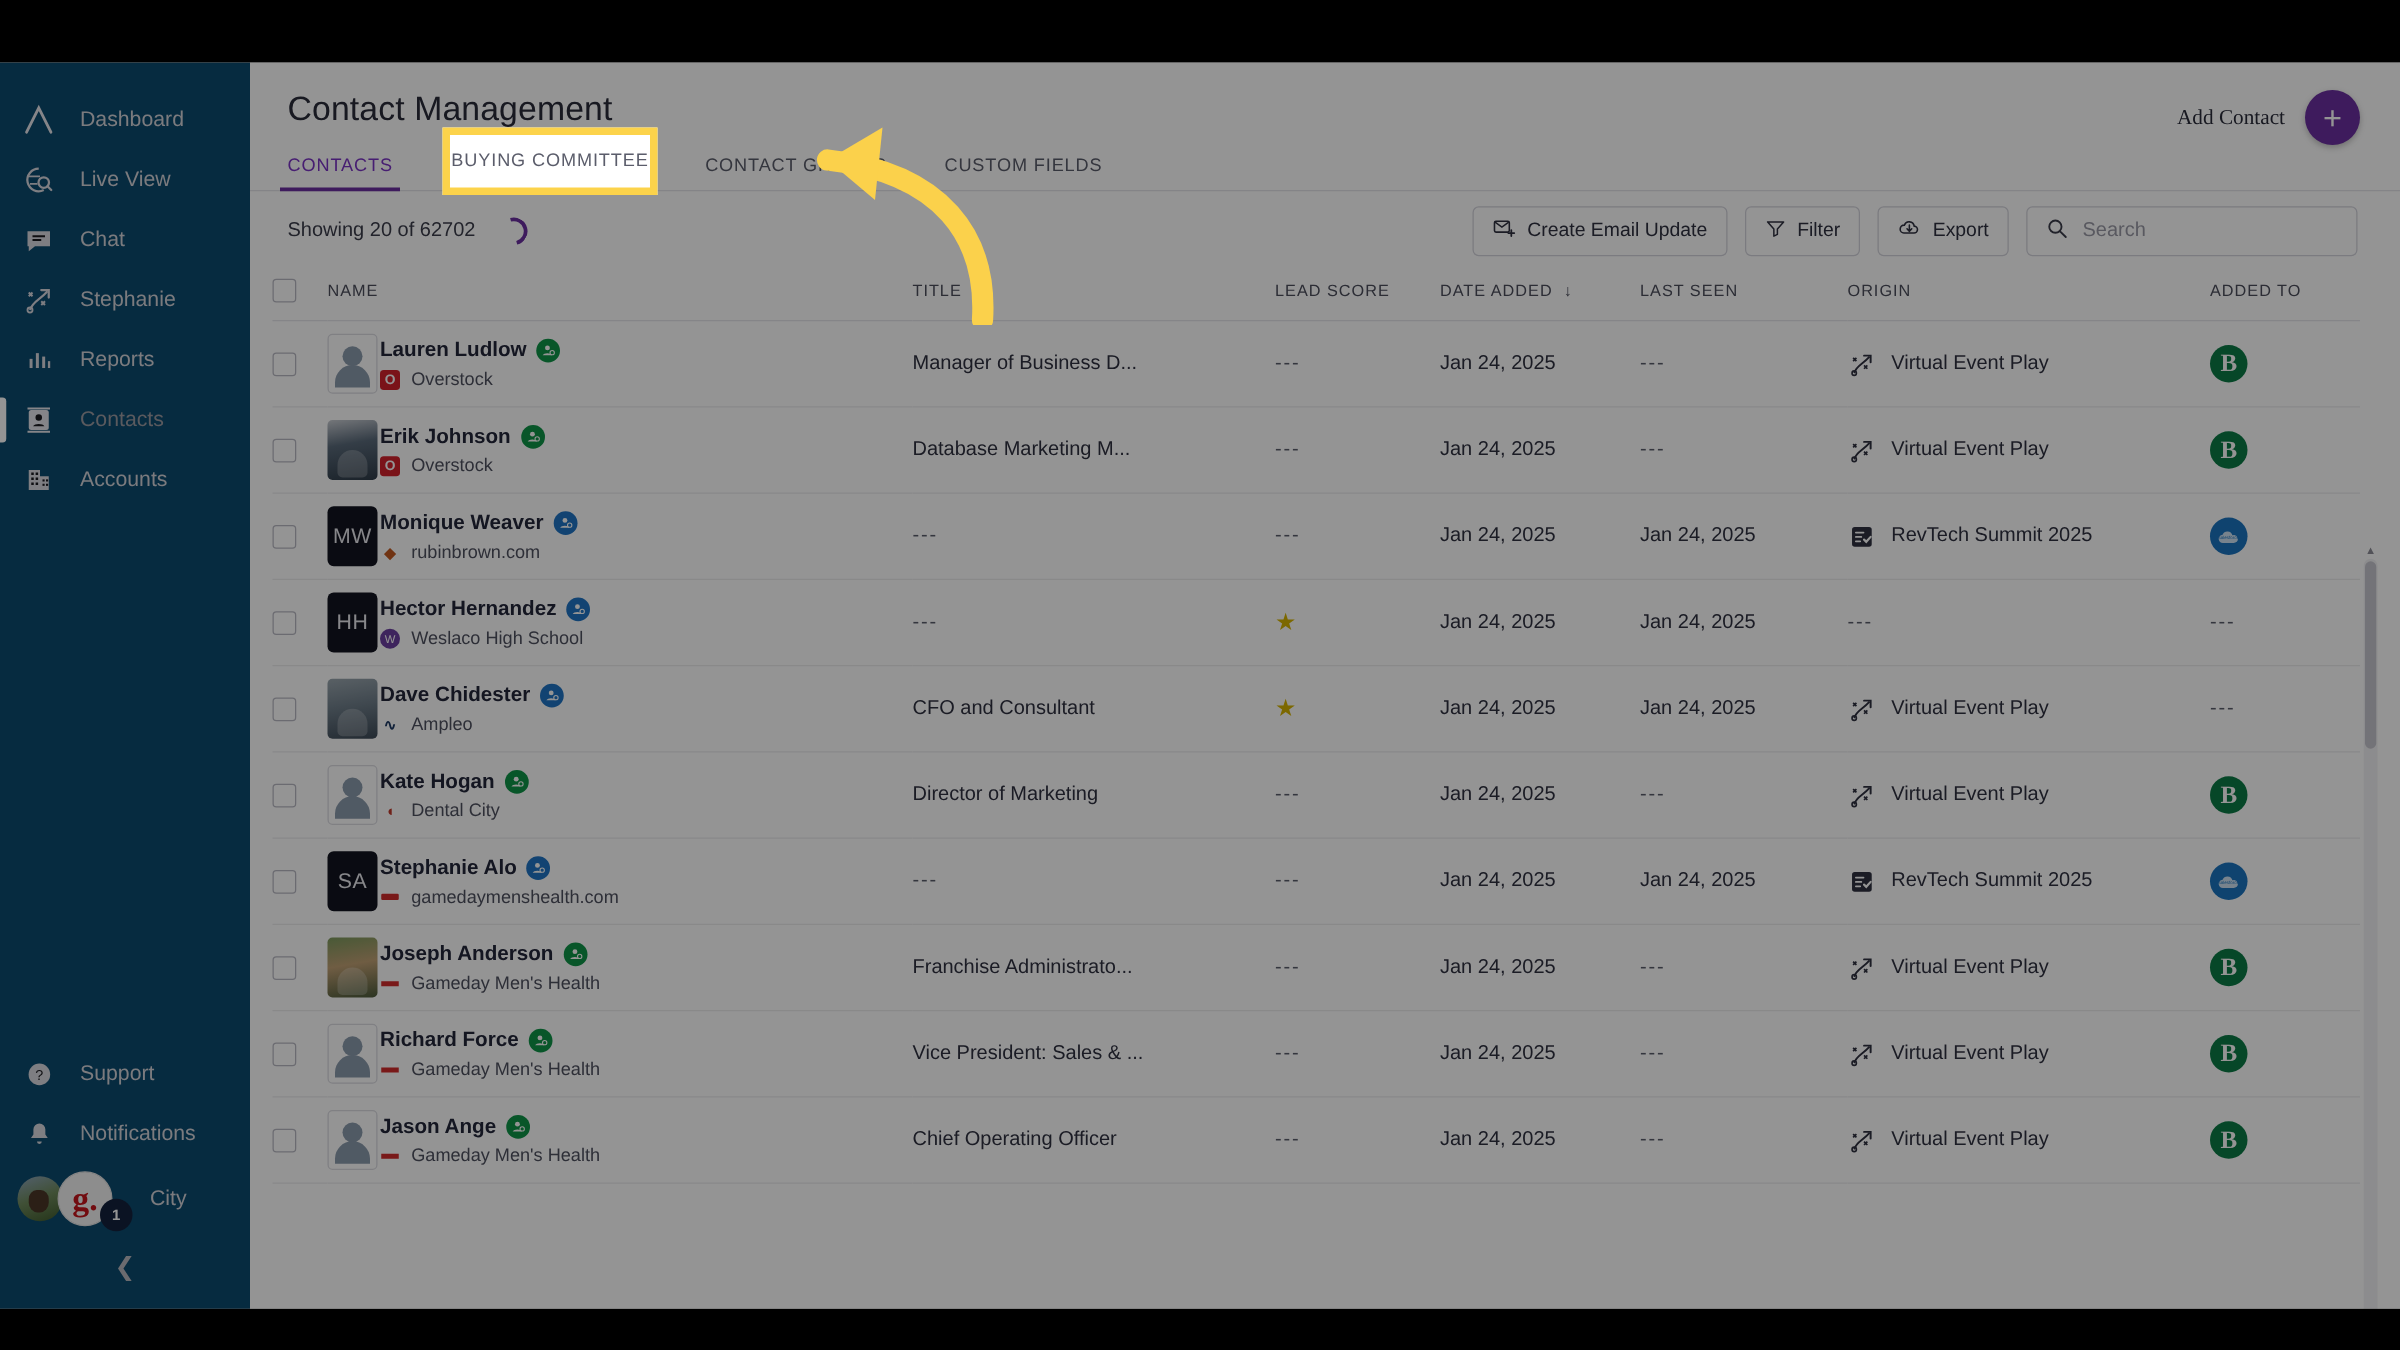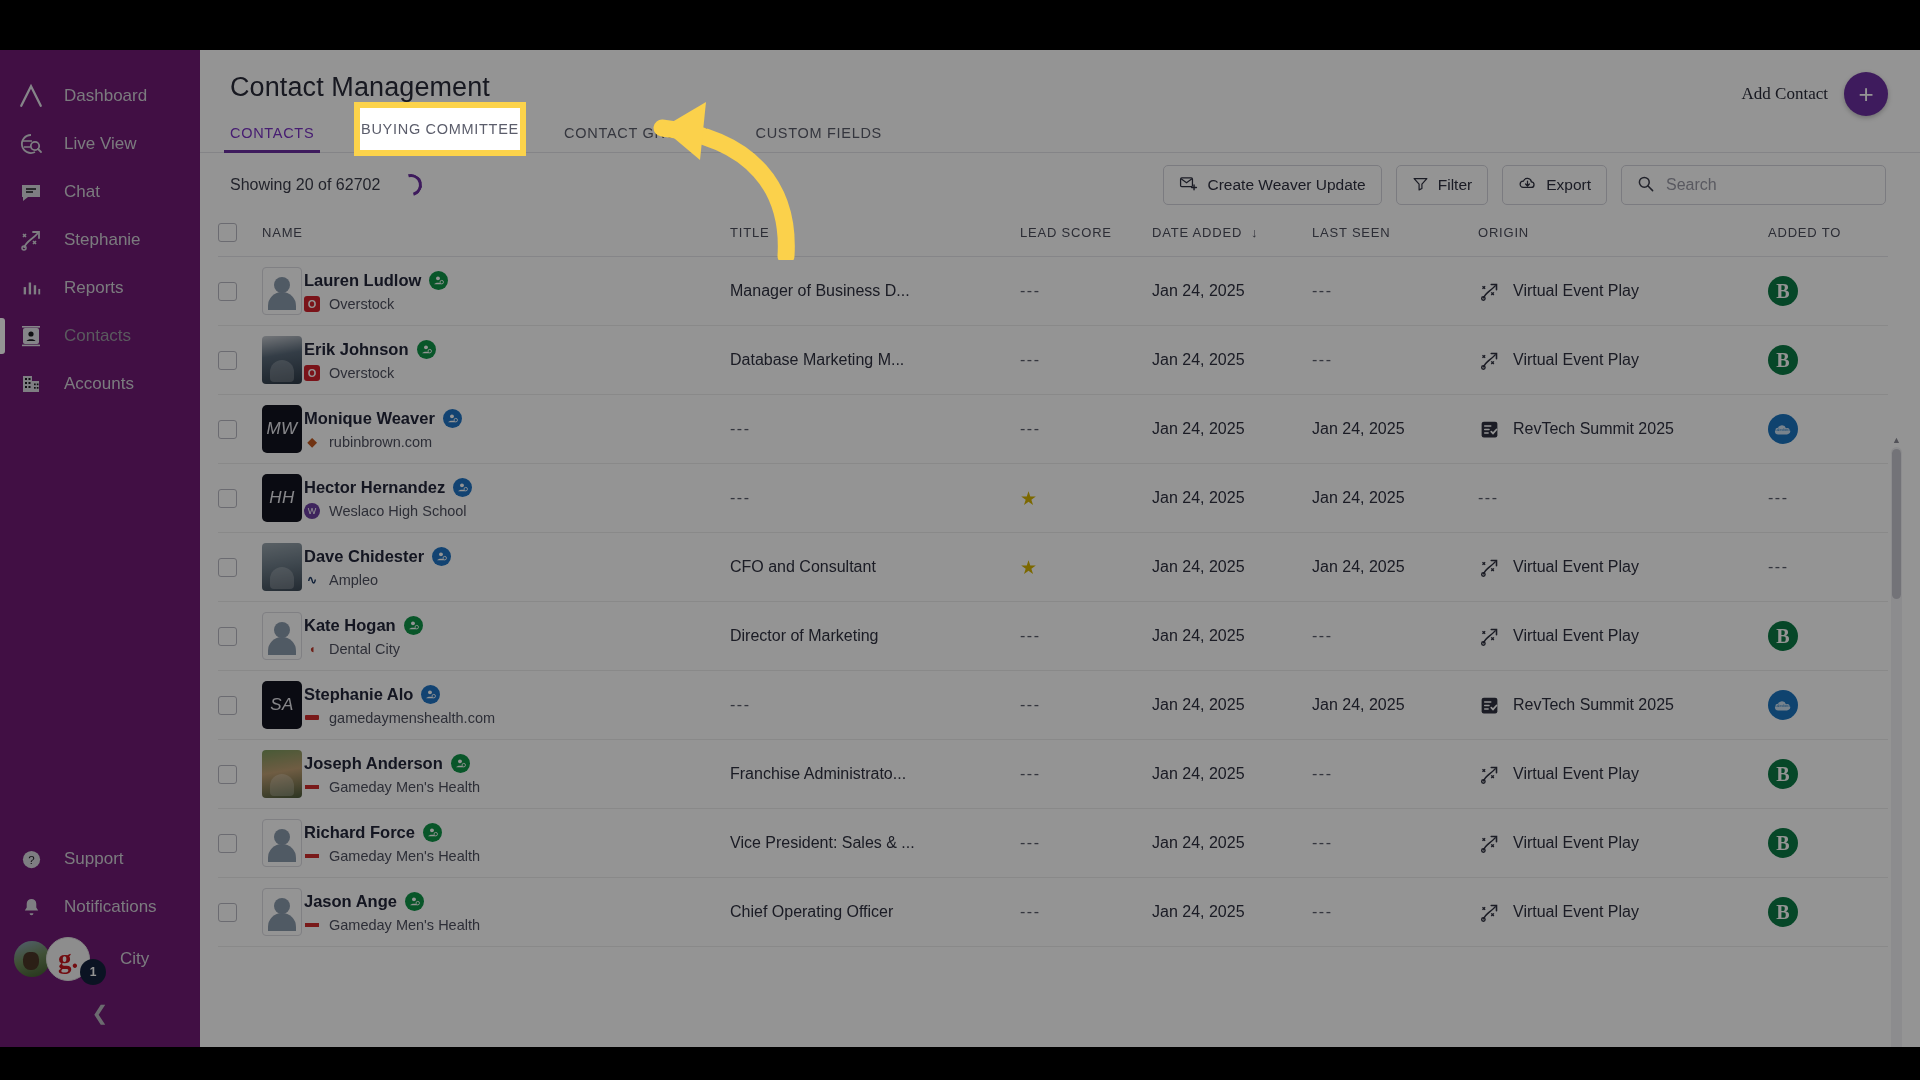--- a/index.html
+++ b/index.html
@@ -14,21 +14,21 @@
   }
 
   
   .letterbox { position: absolute; left: 0; width: 1920px; background: #000; z-index: 60; }
   .letterbox.top { top: 0; height: 50px; }
   .letterbox.bottom { bottom: 0; height: 33px; }
 
   
   .sidebar {
     position: absolute; left: 0; top: 50px; width: 200px; height: 997px;
-    background: #701a75; color: #c9c9cf;
+    background: #0c4a6e; color: #c9c9cf;
     display: flex; flex-direction: column;
   }
   .nav-list { margin-top: 22px; }
   .nav-item {
     display: flex; align-items: center; gap: 16px;
     height: 48px; padding-left: 14px; cursor: pointer;
     color: #d4d4da; font-size: 17px; position: relative;
   }
   .nav-item .ico { width: 34px; height: 30px; display:flex; align-items:center; justify-content:center; flex: 0 0 34px; }
   .nav-item.active { color: #9b9ba3; }
@@ -151,21 +151,21 @@
   .cbox {
     width: 19px; height: 19px; border: 1px solid #b9b9c3; border-radius: 3px;
     background: #fff; cursor: pointer;
   }
   .name-cell { display: flex; align-items: center; gap: 2px; }
   .avatar {
     width: 40px; height: 48px; border-radius: 4px; flex: 0 0 40px;
     display: flex; align-items: center; justify-content: center;
     font-size: 16px; color: #e8e8ee; overflow: hidden; position: relative;
   }
-  .avatar.initials { background: #12141f; border-radius: 5px; font-size: 17px; letter-spacing:.5px;font-style:italic; }
+  .avatar.initials { background: #12141f; border-radius: 5px; font-size: 17px; letter-spacing:.5px; }
   .avatar.placeholder { background: #ffffff; border: 1px solid #dcdce2; }
   .avatar.placeholder::before {
     content:""; position:absolute; top:9px; width:16px; height:16px; border-radius:50%; background:#8b9bad;
   }
   .avatar.placeholder::after {
     content:""; position:absolute; bottom:4px; width:28px; height:18px;
     border-radius: 14px 14px 0 0; background:#8b9bad;
   }
   .avatar.photo-a { background: linear-gradient(170deg,#c8ccd2 0%, #5a6a7a 40%, #2e3b48 100%); }
   .avatar.photo-b { background: linear-gradient(170deg,#9aa6ae 0%, #6f7e8a 45%, #3d4a57 100%); }
@@ -413,21 +413,21 @@
 
       <div class="toolbar-right">
         <div class="tb-btn">
           <span>
             <svg width="19" height="19" viewBox="0 0 24 24">
               <rect x="2" y="5" width="15" height="11" rx="1.5" fill="none" stroke="#2f3140" stroke-width="1.6"></rect>
               <path d="M2.6 6l6.9 5 6.9-5" fill="none" stroke="#2f3140" stroke-width="1.5"></path>
               <path d="M19 14v6M16 17h6" stroke="#2f3140" stroke-width="1.8" stroke-linecap="round"></path>
             </svg>
           </span>
-          <span>Create Weaver Update</span>
+          <span>Create Email Update</span>
         </div>
 
         <div class="tb-btn">
           <span>
             <svg width="17" height="17" viewBox="0 0 24 24">
               <path d="M3 5h18l-7 8v6l-4 2v-8z" fill="none" stroke="#2f3140" stroke-width="1.7" stroke-linejoin="round"></path>
             </svg>
           </span>
           <span>Filter</span>
         </div>

